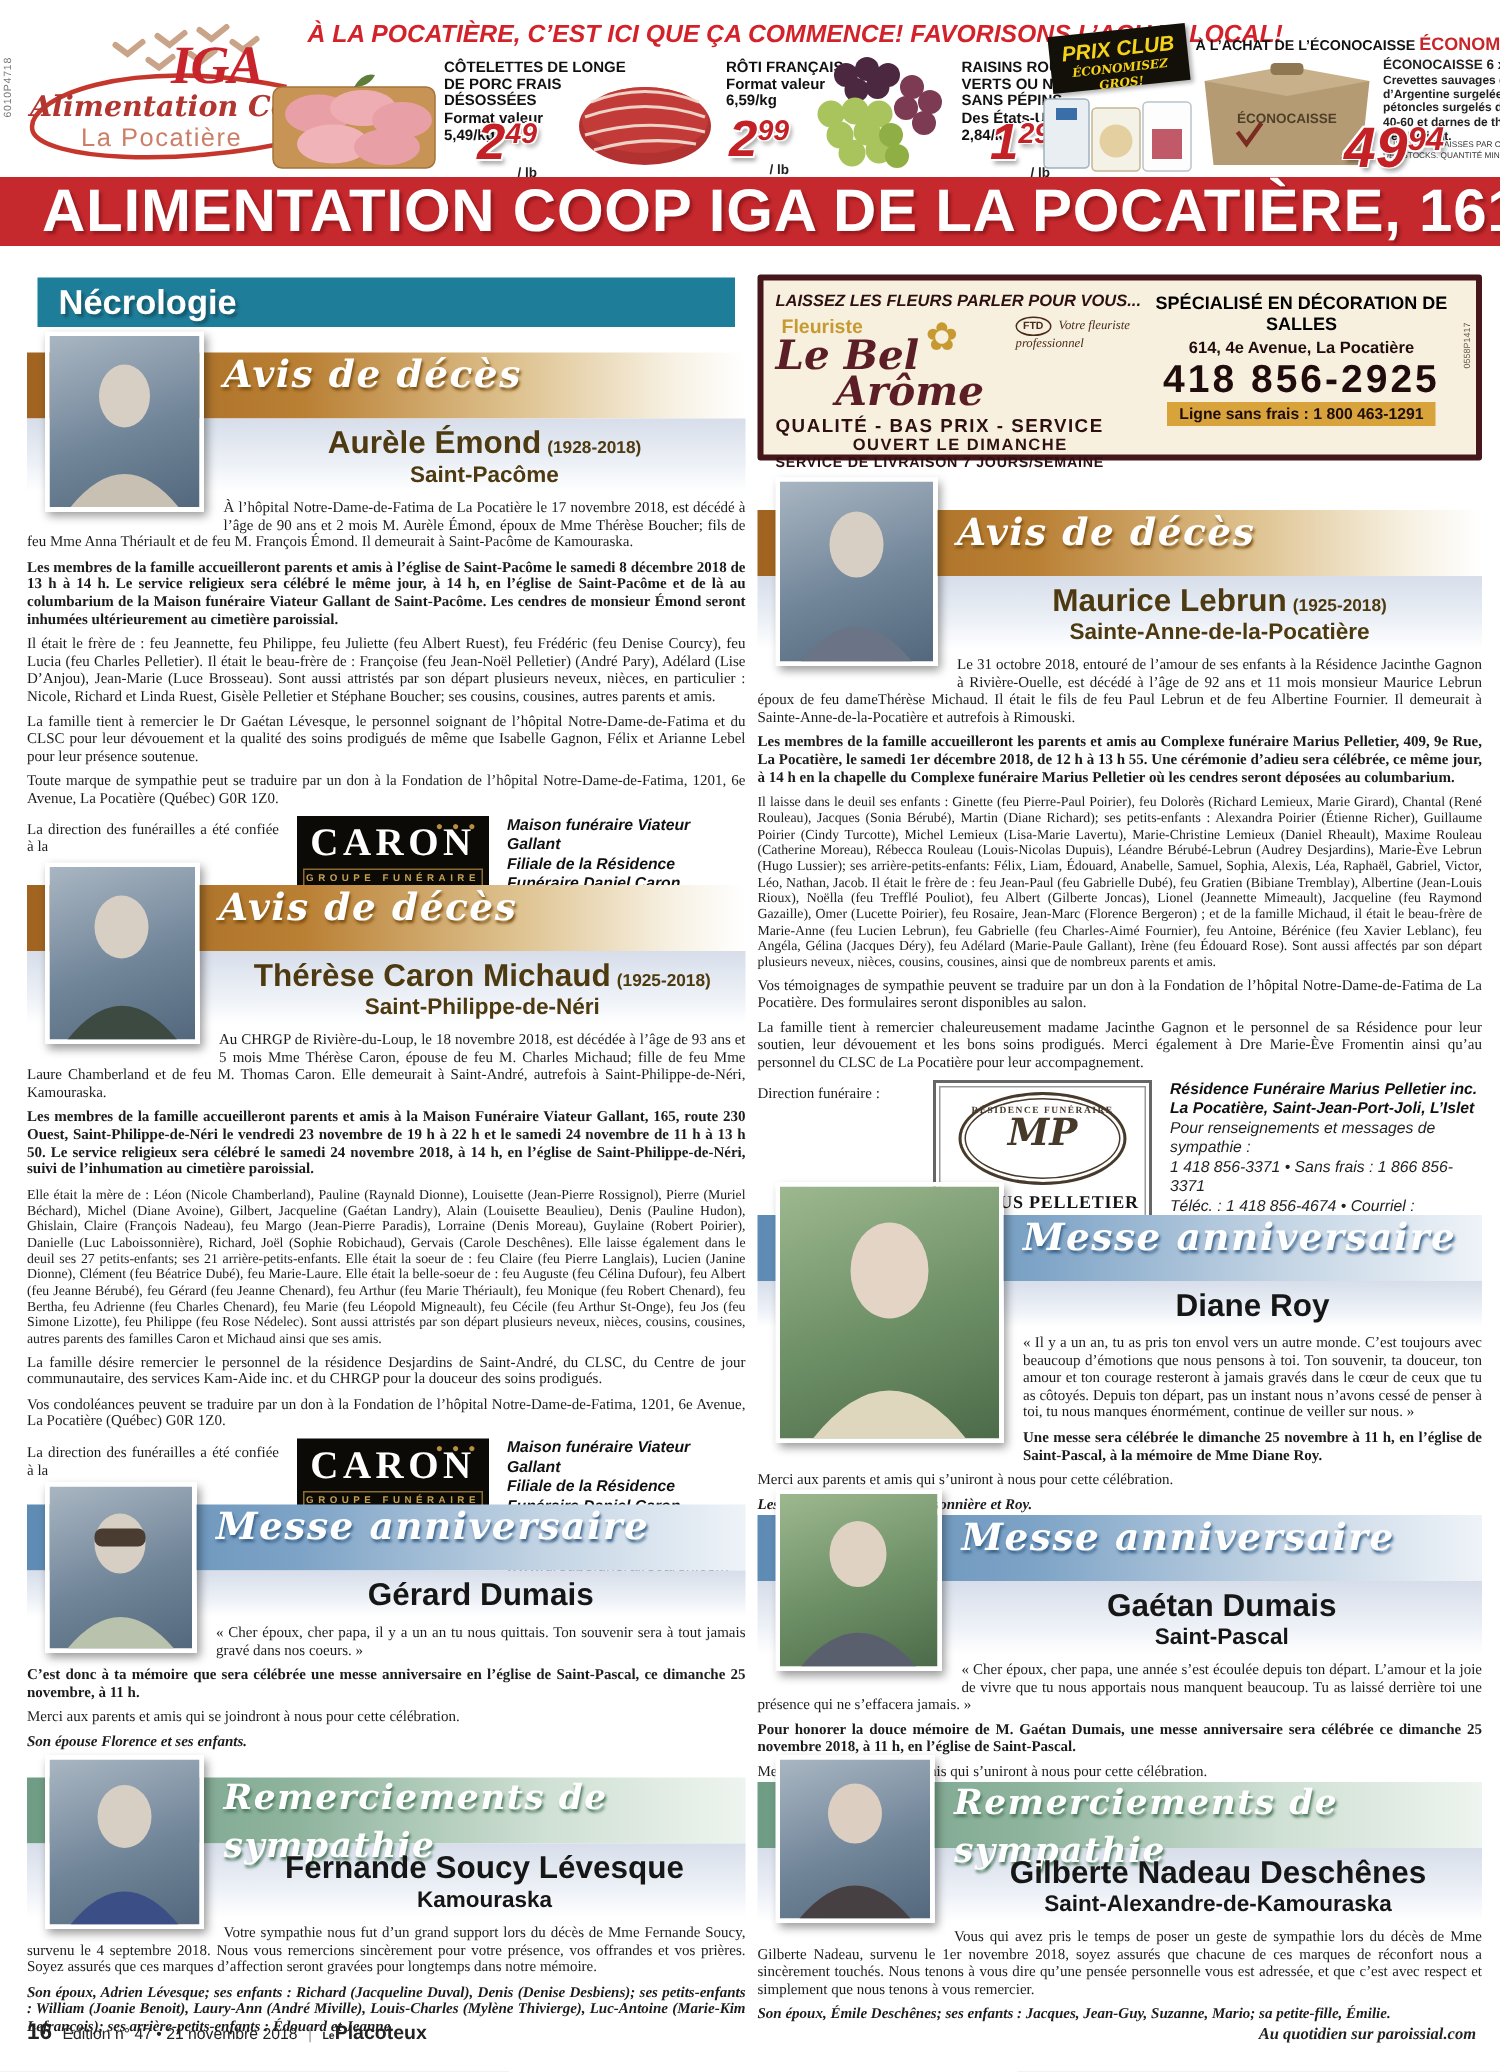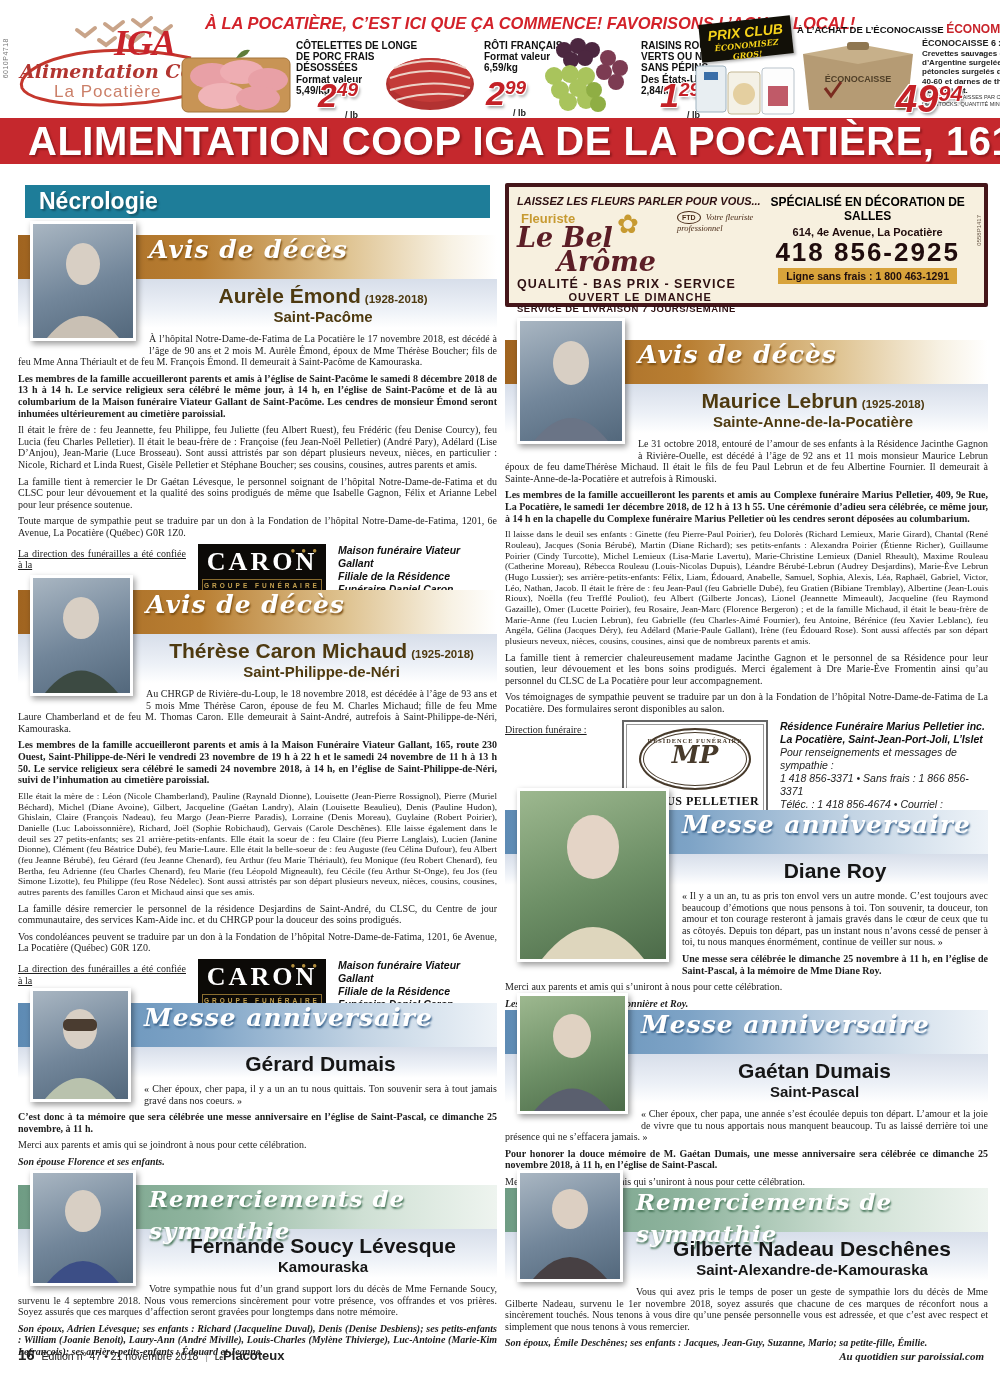--- a/index.html
+++ b/index.html
@@ -62,21 +62,21 @@
   .thead .yrs{font:bold 11.5px "Liberation Sans",sans-serif;}
   .thead .pl{font:bold 15px "Liberation Sans",sans-serif;margin-top:1px;color:#161616;}
   .avis .thead .pl{color:#4e3a10;}
   .nbody{font-size:10px;line-height:1.16;color:#1c1c1c;text-align:justify;}
   .nbody p{margin:5px 0;}
   .nbody p.b{font-weight:bold;}
   .nbody p.sm{font-size:9.2px;}
   .nbody .sig{font-style:italic;font-weight:bold;}
   
   .frow{display:flex;gap:12px;margin-top:3px;align-items:flex-start;}
-  .frow .lead{font-size:10px;width:168px;flex:none;margin-top:4px;text-decoration:underline;}
+  .frow .lead{font-size:10px;width:168px;flex:none;margin-top:4px;}
   .caron{width:128px;flex:none;background:#0c0a07;color:#fff;text-align:center;padding-top:5px;position:relative;}
   .caron .cname{font:bold 26px "Liberation Serif",serif;letter-spacing:3px;line-height:1;}
   .caron .dots{position:absolute;top:2px;right:7px;color:#b4903f;font-size:8px;letter-spacing:2px;}
   .caron .strip{margin:4px 4px 4px;border:1px solid #8a6d2f;font:bold 6.5px "Liberation Sans",sans-serif;
                 letter-spacing:3px;color:#c3a050;padding:2px 0 1px;}
   .cinfo{font-family:"Liberation Sans",sans-serif;font-size:10.5px;line-height:1.25;font-style:italic;color:#222;text-align:left;}
   .cinfo .b2{font-weight:bold;color:#111;}
   .mp-box{width:134px;flex:none;border:2px solid #666;box-shadow:inset 0 0 0 2px #fff,inset 0 0 0 3px #999;
           background:#fff;padding:6px 4px 4px;text-align:center;}
   .mp-oval{border:2px solid #473a2b;border-radius:50%;width:108px;height:58px;margin:0 auto;box-shadow:inset 0 0 0 2px #fff,inset 0 0 0 3px #473a2b;}
@@ -433,22 +433,22 @@
       </div>
       <div class="thead">
         <span class="nm">Maurice Lebrun</span>
         <span class="nm yrs">(1925-2018)</span>
         <div class="pl">Sainte-Anne-de-la-Pocatière</div>
       </div>
       <div class="nbody">
         <p>Le 31 octobre 2018, entouré de l’amour de ses enfants à la Résidence Jacinthe Gagnon à Rivière-Ouelle, est décédé à l’âge de 92 ans et 11 mois monsieur Maurice Lebrun époux de feu dameThérèse Michaud. Il était le fils de feu Paul Lebrun et de feu Albertine Fournier. Il demeurait à Sainte-Anne-de-la-Pocatière et autrefois à Rimouski.</p>
         <p class="b">Les membres de la famille accueilleront les parents et amis au Complexe funéraire Marius Pelletier, 409, 9e Rue, La Pocatière, le samedi 1er décembre 2018, de 12 h à 13 h 55. Une cérémonie d’adieu sera célébrée, ce même jour, à 14 h en la chapelle du Complexe funéraire Marius Pelletier où les cendres seront déposées au columbarium.</p>
         <p class="sm">Il laisse dans le deuil ses enfants : Ginette (feu Pierre-Paul Poirier), feu Dolorès (Richard Lemieux, Marie Girard), Chantal (René Rouleau), Jacques (Sonia Bérubé), Martin (Diane Richard); ses petits-enfants : Alexandra Poirier (Étienne Richer), Guillaume Poirier (Cindy Turcotte), Michel Lemieux (Lisa-Marie Lavertu), Marie-Christine Lemieux (Daniel Rheault), Maxime Rouleau (Catherine Moreau), Rébecca Rouleau (Louis-Nicolas Dupuis), Léandre Bérubé-Lebrun (Audrey Desjardins), Marie-Ève Lebrun (Hugo Lussier); ses arrière-petits-enfants: Félix, Liam, Édouard, Anabelle, Samuel, Sophia, Alexis, Léa, Raphaël, Gabriel, Victor, Léo, Nathan, Jacob. Il était le frère de : feu Jean-Paul (feu Gabrielle Dubé), feu Gratien (Bibiane Tremblay), Albertine (Jean-Louis Rioux), Noëlla (feu Trefflé Pouliot), feu Albert (Gilberte Joncas), Lionel (Jeannette Mimeault), Jacqueline (feu Raymond Gazaille), Omer (Lucette Poirier), feu Rosaire, Jean-Marc (Florence Bergeron) ; et de la famille Michaud, il était le beau-frère de Marie-Anne (feu Lucien Lebrun), feu Gabrielle (feu Charles-Aimé Fournier), feu Antoine, Bérénice (feu Xavier Leblanc), feu Angéla, Gélina (Jacques Déry), feu Adélard (Marie-Paule Gallant), Irène (feu Édouard Rose). Sont aussi affectés par son départ plusieurs neveux, nièces, cousins, cousines, ainsi que de nombreux parents et amis.</p>
+        <p>Vos témoignages de sympathie peuvent se traduire par un don à la Fondation de l’hôpital Notre-Dame-de-Fatima de La Pocatière. Des formulaires seront disponibles au salon.</p>
         <p>La famille tient à remercier chaleureusement madame Jacinthe Gagnon et le personnel de sa Résidence pour leur soutien, leur dévouement et les bons soins prodigués. Merci également à Dre Marie-Ève Fromentin ainsi qu’au personnel du CLSC de La Pocatière pour leur accompagnement.</p>
-        <p>Vos témoignages de sympathie peuvent se traduire par un don à la Fondation de l’hôpital Notre-Dame-de-Fatima de La Pocatière. Des formulaires seront disponibles au salon.</p>
         <div class="frow">
           <div class="lead" style="width:105px">Direction funéraire :</div>
           <div class="mp-box">
             <div class="mp-oval">
               <div class="mp-arc">RÉSIDENCE FUNÉRAIRE</div>
               <div class="mp-mono">MP</div>
             </div>
             <div class="mp-name">MARIUS PELLETIER</div>
           </div>
           <div class="cinfo">

